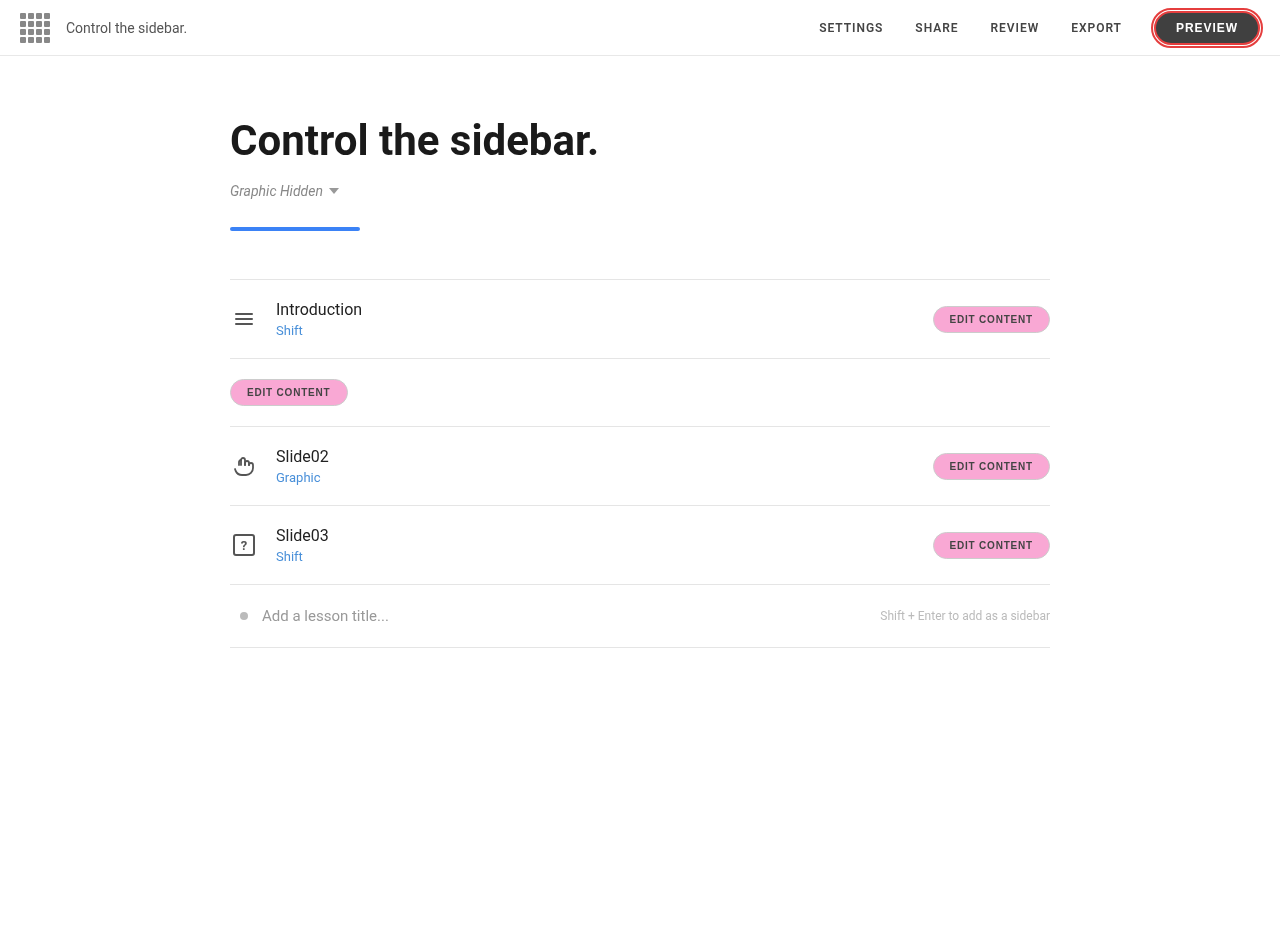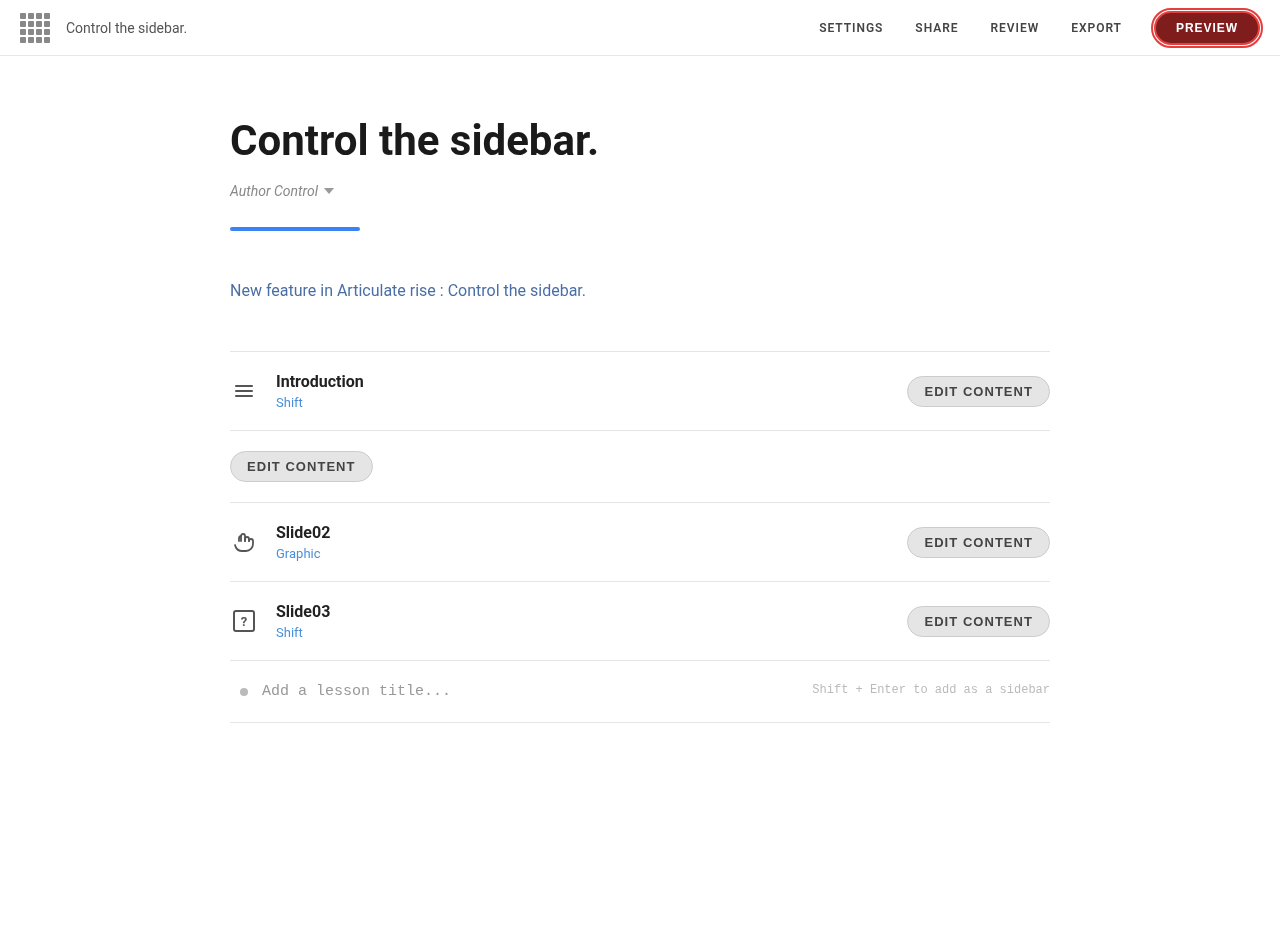--- a/index.html
+++ b/index.html
@@ -51,21 +51,21 @@
     }
     .nav-item {
       font-size: 12px;
       font-weight: 600;
       letter-spacing: 0.08em;
       color: #444;
       cursor: pointer;
       text-transform: uppercase;
     }
     .preview-btn {
-      background: #7f1d1d;
+      background: #404040;
       color: #fff;
       border: 2px solid #e53e3e;
       border-radius: 24px;
       padding: 8px 20px;
       font-size: 12px;
       font-weight: 700;
       letter-spacing: 0.08em;
       text-transform: uppercase;
       cursor: pointer;
       outline: 2px solid #e53e3e;
@@ -139,48 +139,48 @@
       height: 28px;
       display: flex;
       align-items: center;
       justify-content: center;
       color: #555;
       font-size: 18px;
     }
     .lesson-info {}
     .lesson-name {
       font-size: 16px;
-      font-weight: 700;
+      font-weight: 400;
       color: #222;
       margin-bottom: 4px;
     }
     .lesson-type {
       font-size: 13px;
       color: #4a90d9;
     }
     .edit-btn {
       border: 1px solid #ccc;
       border-radius: 20px;
       padding: 7px 16px;
-      font-size: 13px;
+      font-size: 10px;
       font-weight: 700;
       letter-spacing: 0.08em;
       color: #444;
-      background: #e5e5e5;
+      background: #f9a8d4;
       cursor: pointer;
       text-transform: uppercase;
     }
 
     
     .add-lesson-row {
       display: flex;
+      align-items: center;
       justify-content: space-between;
       padding: 22px 0;
       border-bottom: 1px solid #e5e5e5;
-      font-family: Liberation Mono, monospace;
     }
     .add-lesson-left {
       display: flex;
       align-items: center;
       gap: 14px;
     }
     .bullet-dot {
       width: 8px;
       height: 8px;
       background: #bbb;
@@ -256,27 +256,26 @@
     <span class="nav-item">REVIEW</span>
     <span class="nav-item">EXPORT</span>
     <button class="preview-btn">PREVIEW</button>
   </nav>
 </header>
 
 <main class="main">
   <h1 class="course-title">Control the sidebar.</h1>
 
   <div class="author-row">
-    <span class="author-text">Author Control</span>
+    <span class="author-text">Graphic Hidden</span>
     <span class="chevron-down"></span>
   </div>
 
   <div class="blue-bar"></div>
 
-  <p class="course-description">New feature in Articulate rise : Control the sidebar.</p>
 
   <div class="lessons-list">
 
     <div class="lesson-row">
       <div class="lesson-left">
         <div class="lesson-icon">
           <div class="icon-hamburger">
             <span></span>
               <span></span>
               <span></span>

